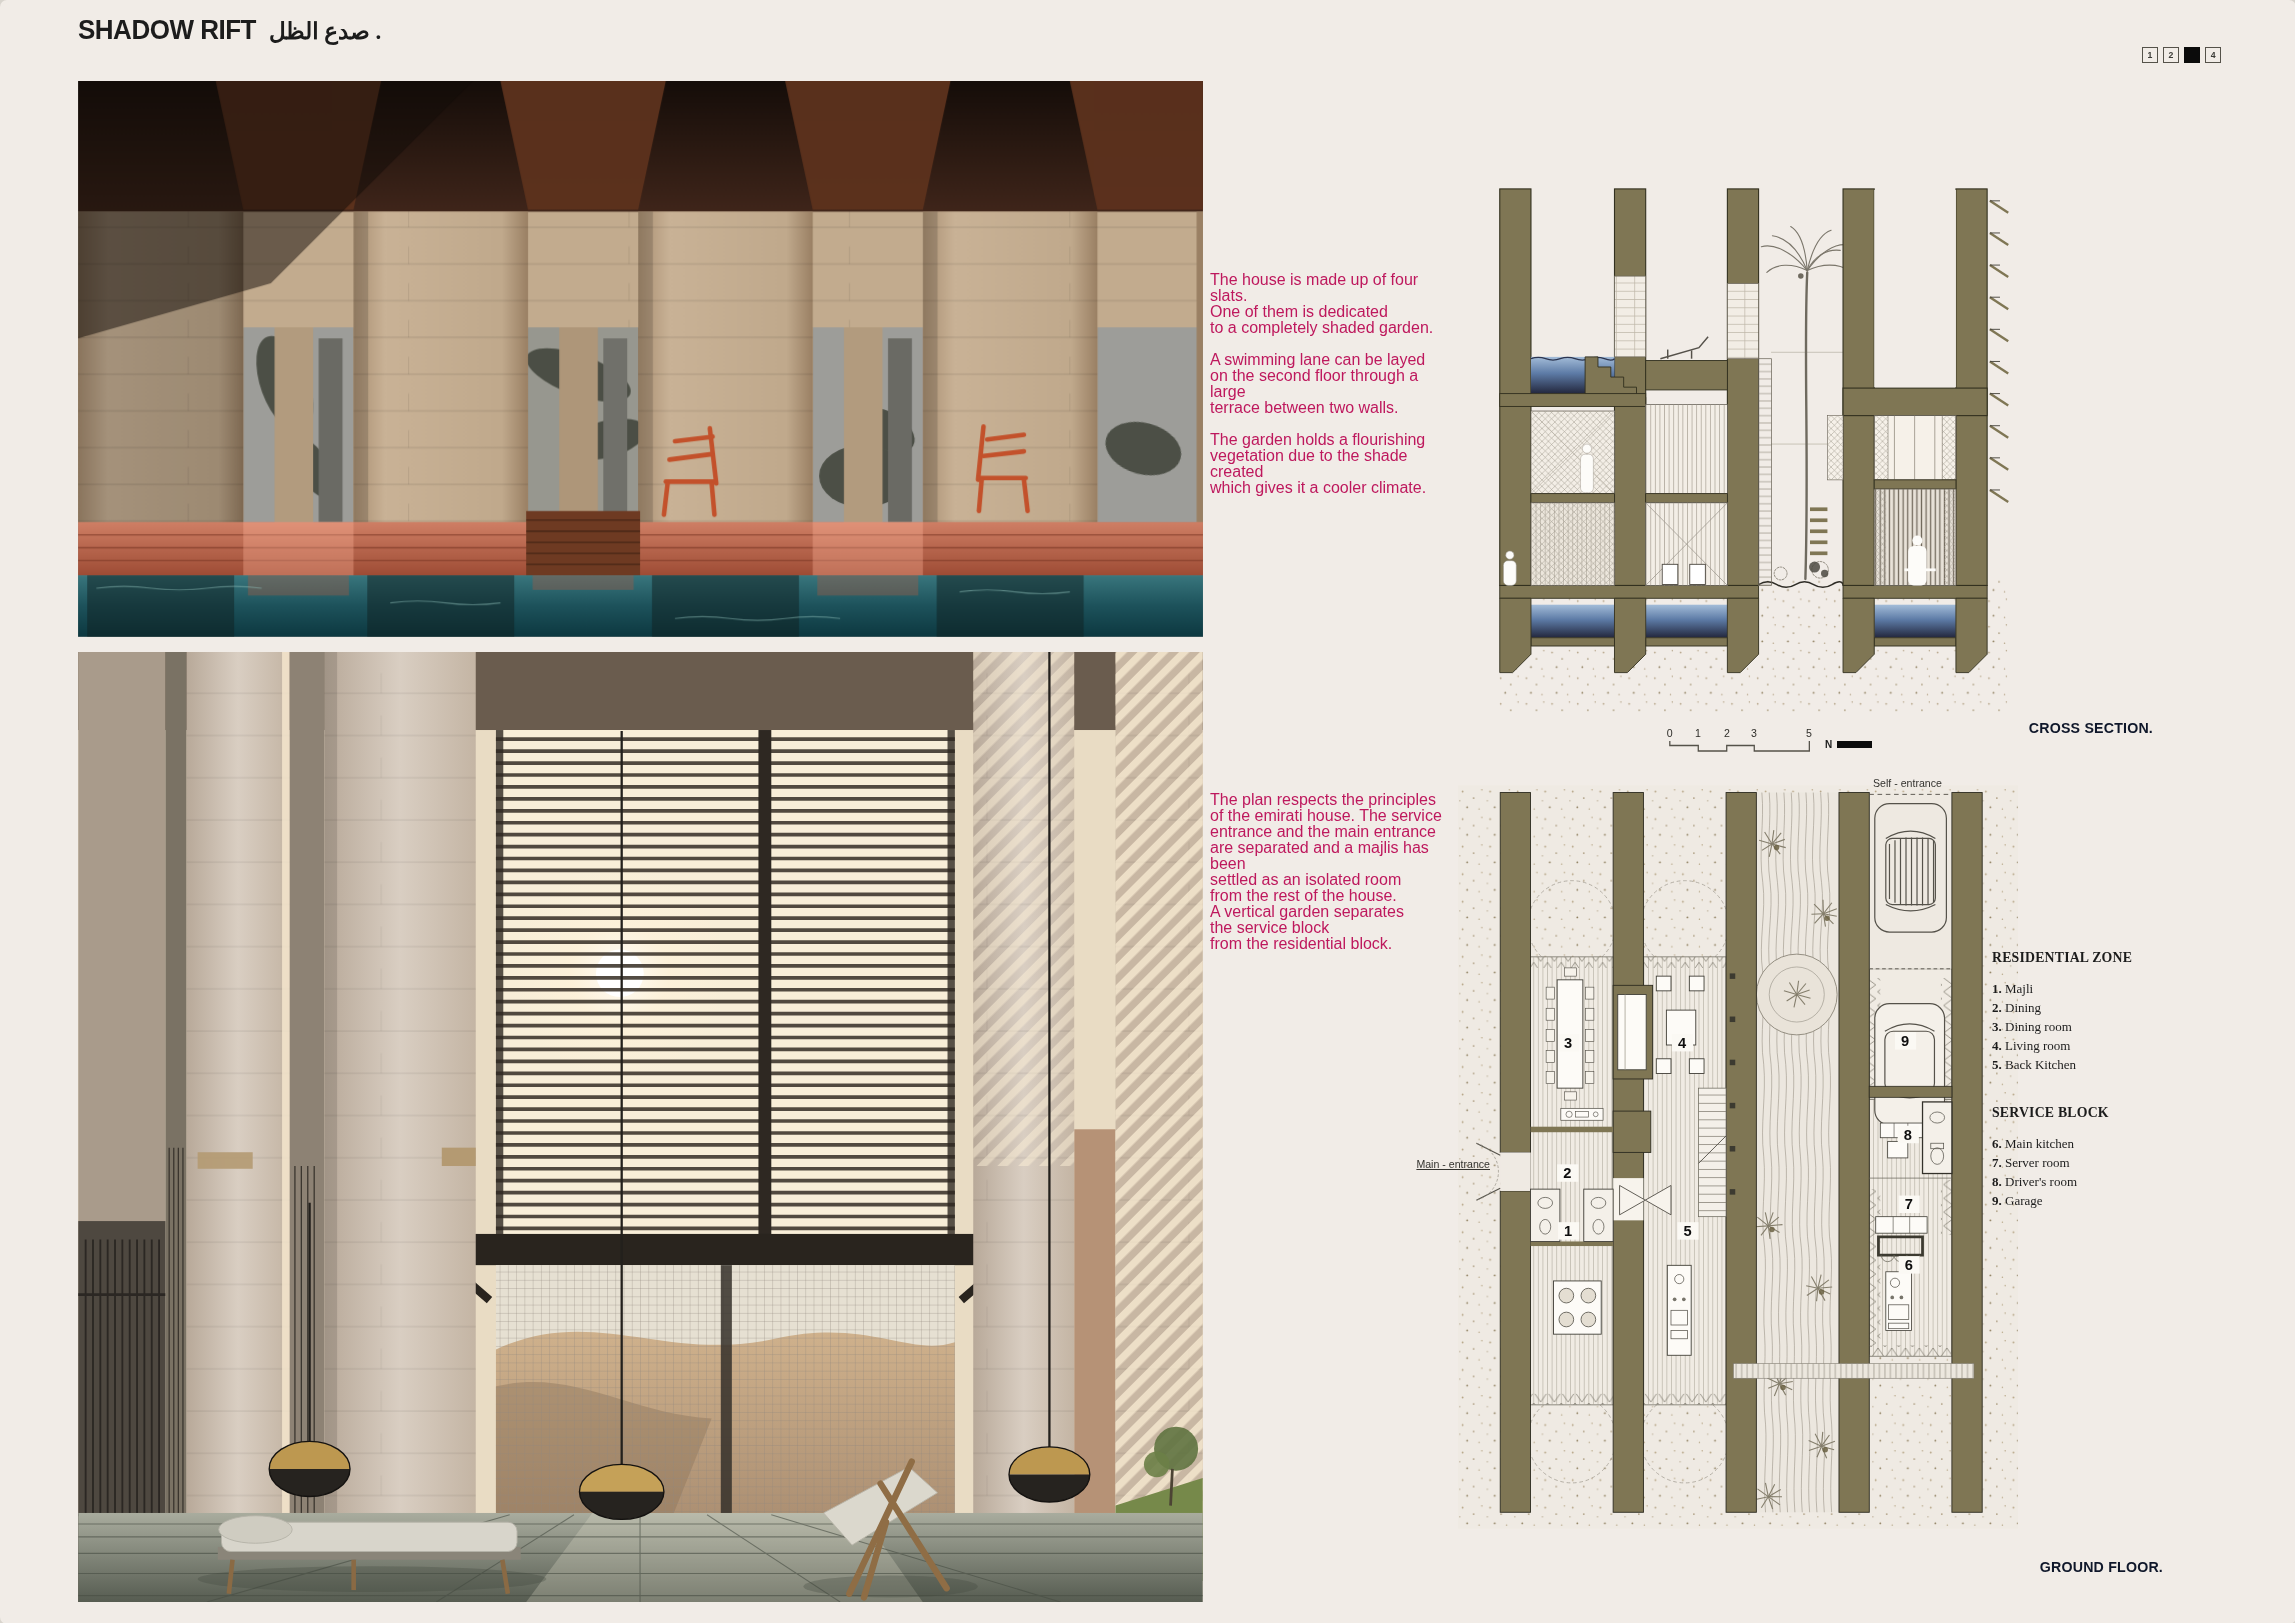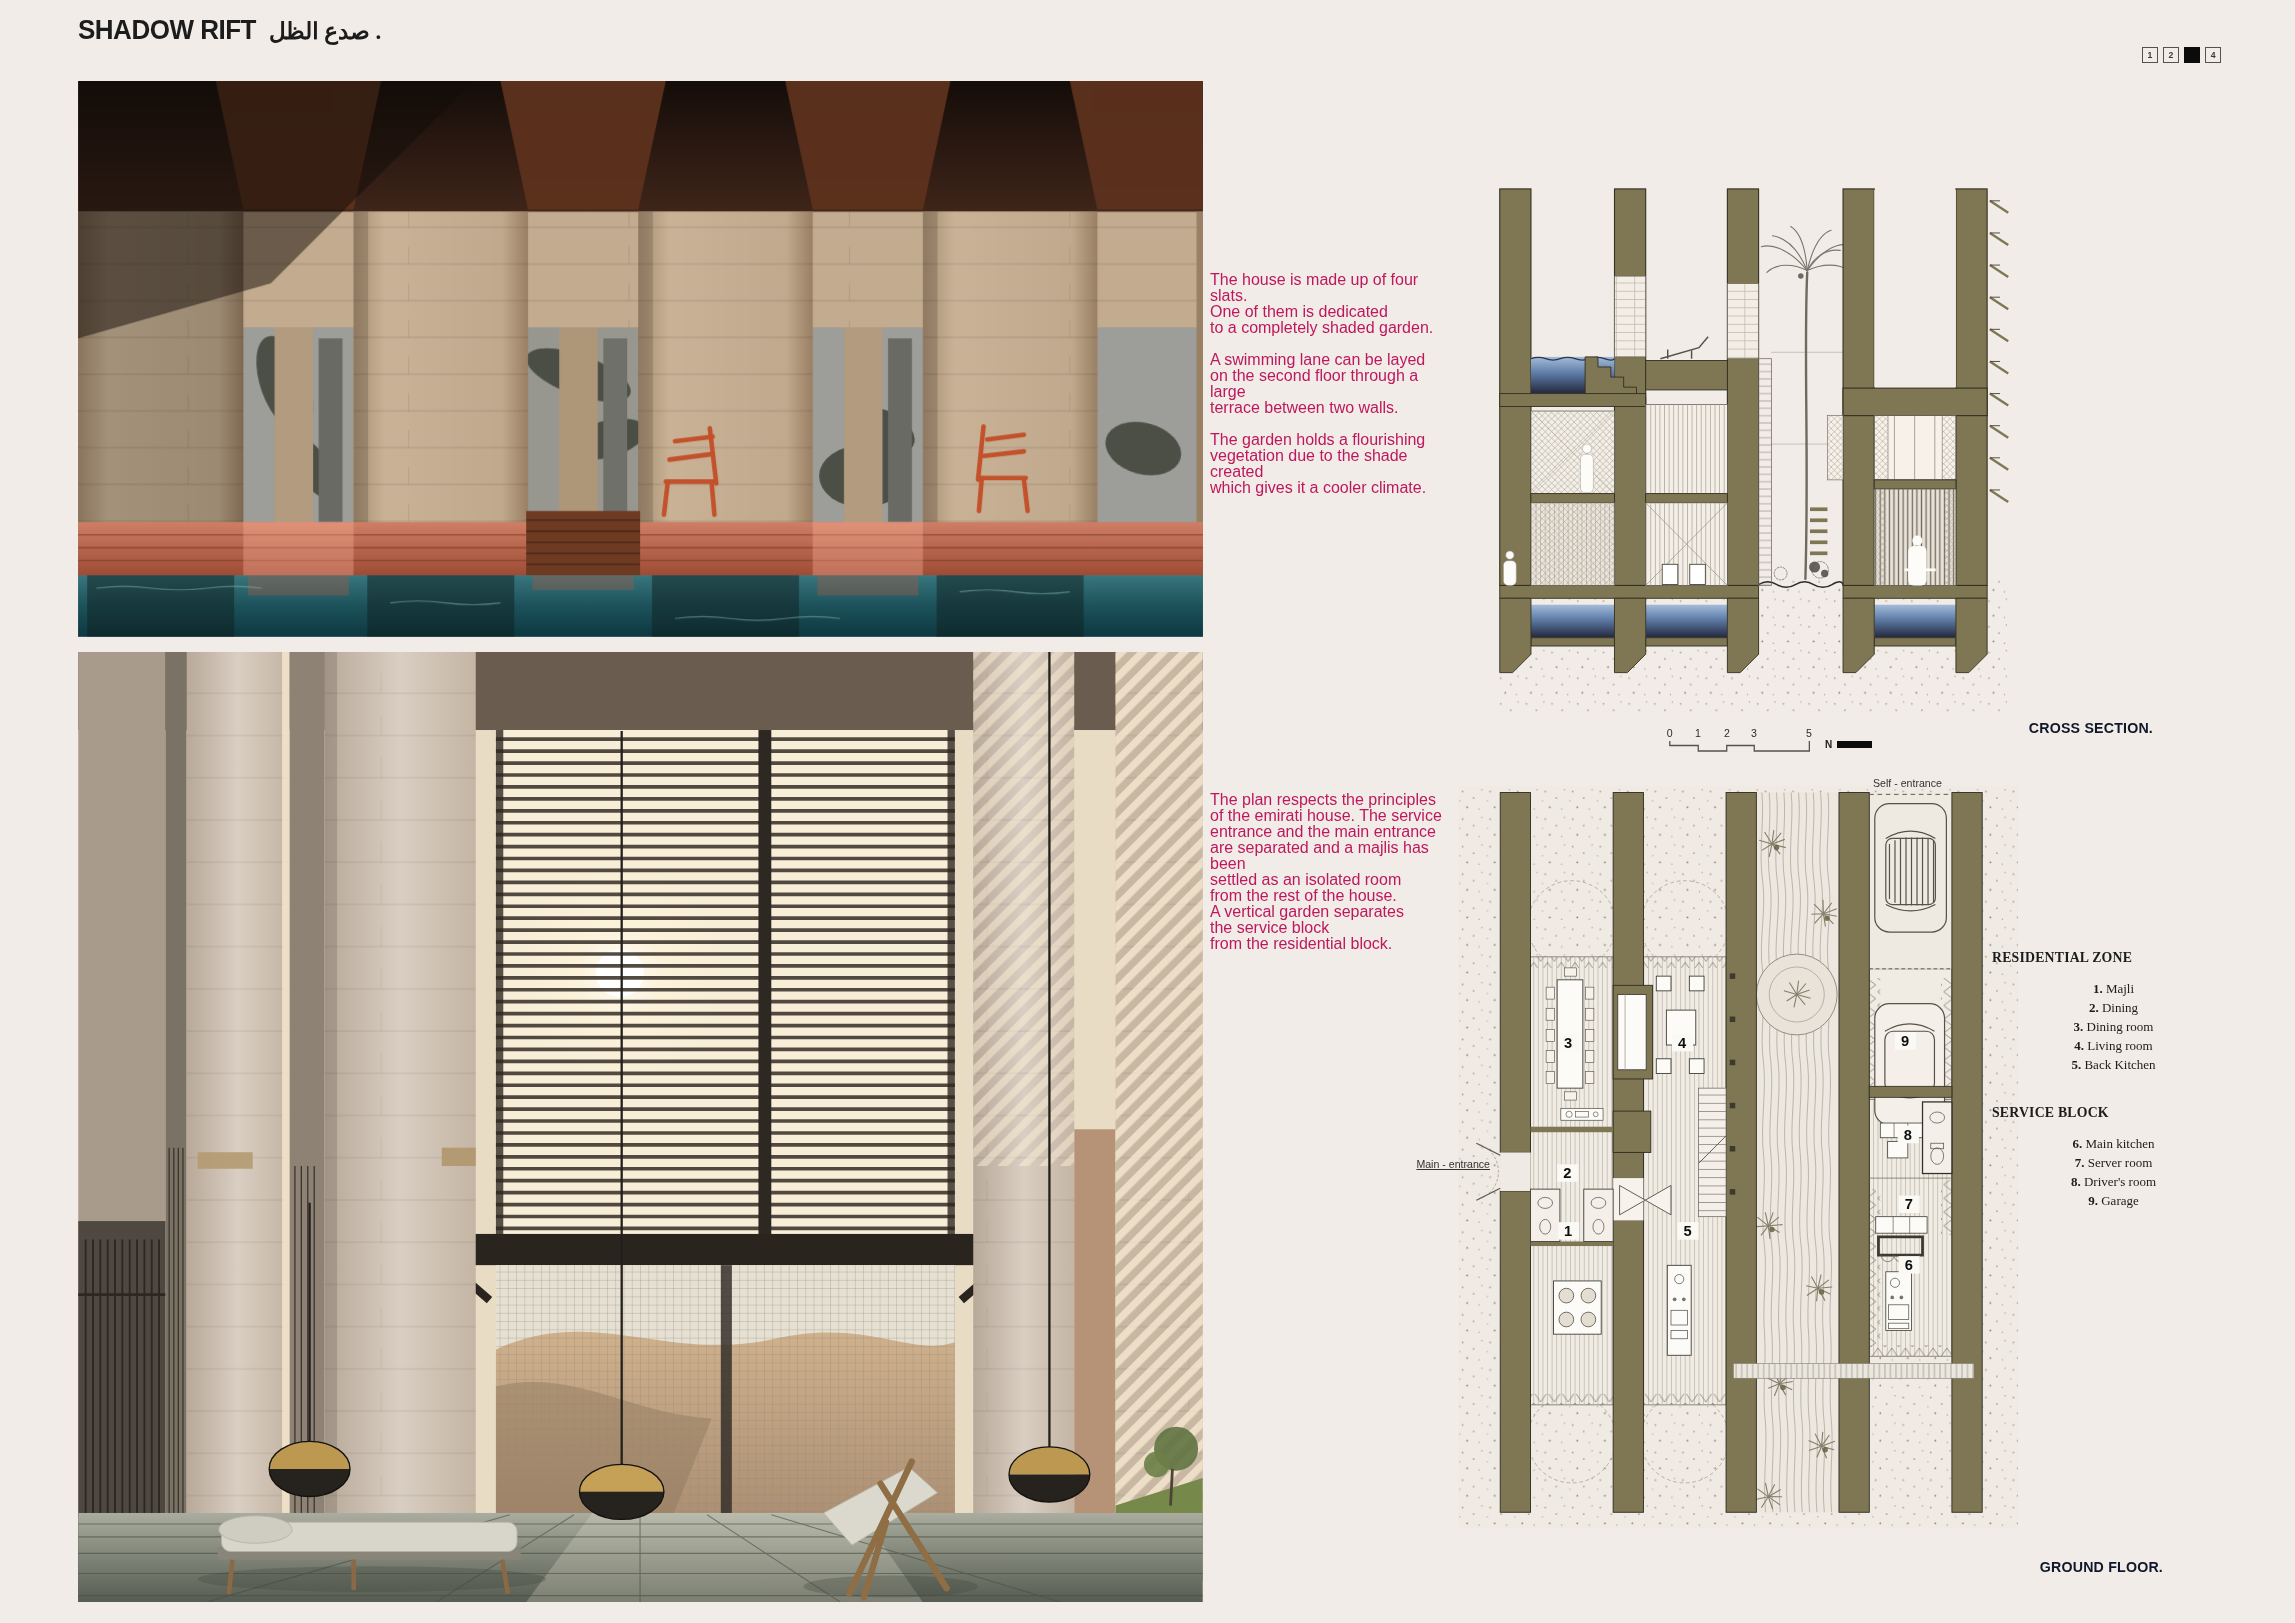--- a/index.html
+++ b/index.html
@@ -1,18 +1,18 @@
 <!DOCTYPE html>
 <html style="font-size:14.7px"><head>
 <meta charset="utf-8">
 <style>
   html,body{margin:0;padding:0;background:#d8d4cd;}
   #board{
     position:relative;width:2296px;height:1624px;background:#f1ece7;
-    font-family:"Liberation Sans",sans-serif;color:#1c1c1c;overflow:hidden;
+    font-family:"Liberation Sans",sans-serif;color:#1c1c1c;overflow:hidden;border-radius:7px;
   }
   .abs{position:absolute;}
   
   #title{left:78px;top:14.7px;display:flex;align-items:baseline;gap:13px;}
   #title .en{font-size:26px;font-weight:800;letter-spacing:-0.5px;transform:scaleY(1.04);transform-origin:left bottom;}
   #title .ar{font-size:23px;font-weight:700;font-family:Liberation Serif, serif;}
   
   #pager{left:2142px;top:47px;display:flex;gap:5.5px;}
   .pagebox{width:15.6px;height:15.6px;border:1.5px solid #55524a;background:#f1ece7;
     display:flex;align-items:center;justify-content:center;font-size:8.7px;font-weight:700;color:#3a3a36;box-sizing:border-box;}
@@ -32,21 +32,21 @@
   
   #scalebar{left:1667px;top:727px;width:216px;height:31px;}
   #scalebar .ticks{position:relative;height:12px;}
   #scalebar .ticks span{position:absolute;font-size:10.6px;color:#2e2d29;transform:translateX(-50%);}
   #scalebar svg{position:absolute;left:0;top:13px;}
   #scalebar .north{position:absolute;left:158px;top:12px;font-size:10px;font-weight:700;color:#222;}
   #scalebar .nbar{position:absolute;left:170px;top:13.8px;width:35px;height:7.3px;background:#0c0c0c;}
   
   #legend{left:1992px;top:950px;width:243px;font-family:Liberation Serif, serif;}
   .legend-title{font-weight:800;font-size:13.8px;letter-spacing:0.2px;transform:scaleY(1.05);transform-origin:left;margin:0 0 13px 0;}
-  .legend-items{margin:12px 0 31px 0;text-align:center;}
+  .legend-items{margin:12px 0 31px 0;}
   .legend-item{font-size:13px;line-height:19px;}
   .legend-item b{font-weight:800;}
   svg text{font-family:"Liberation Sans",sans-serif;}
 </style>
 </head>
 <body>
 
 <div id="board">
 
   <div id="title" class="abs">

